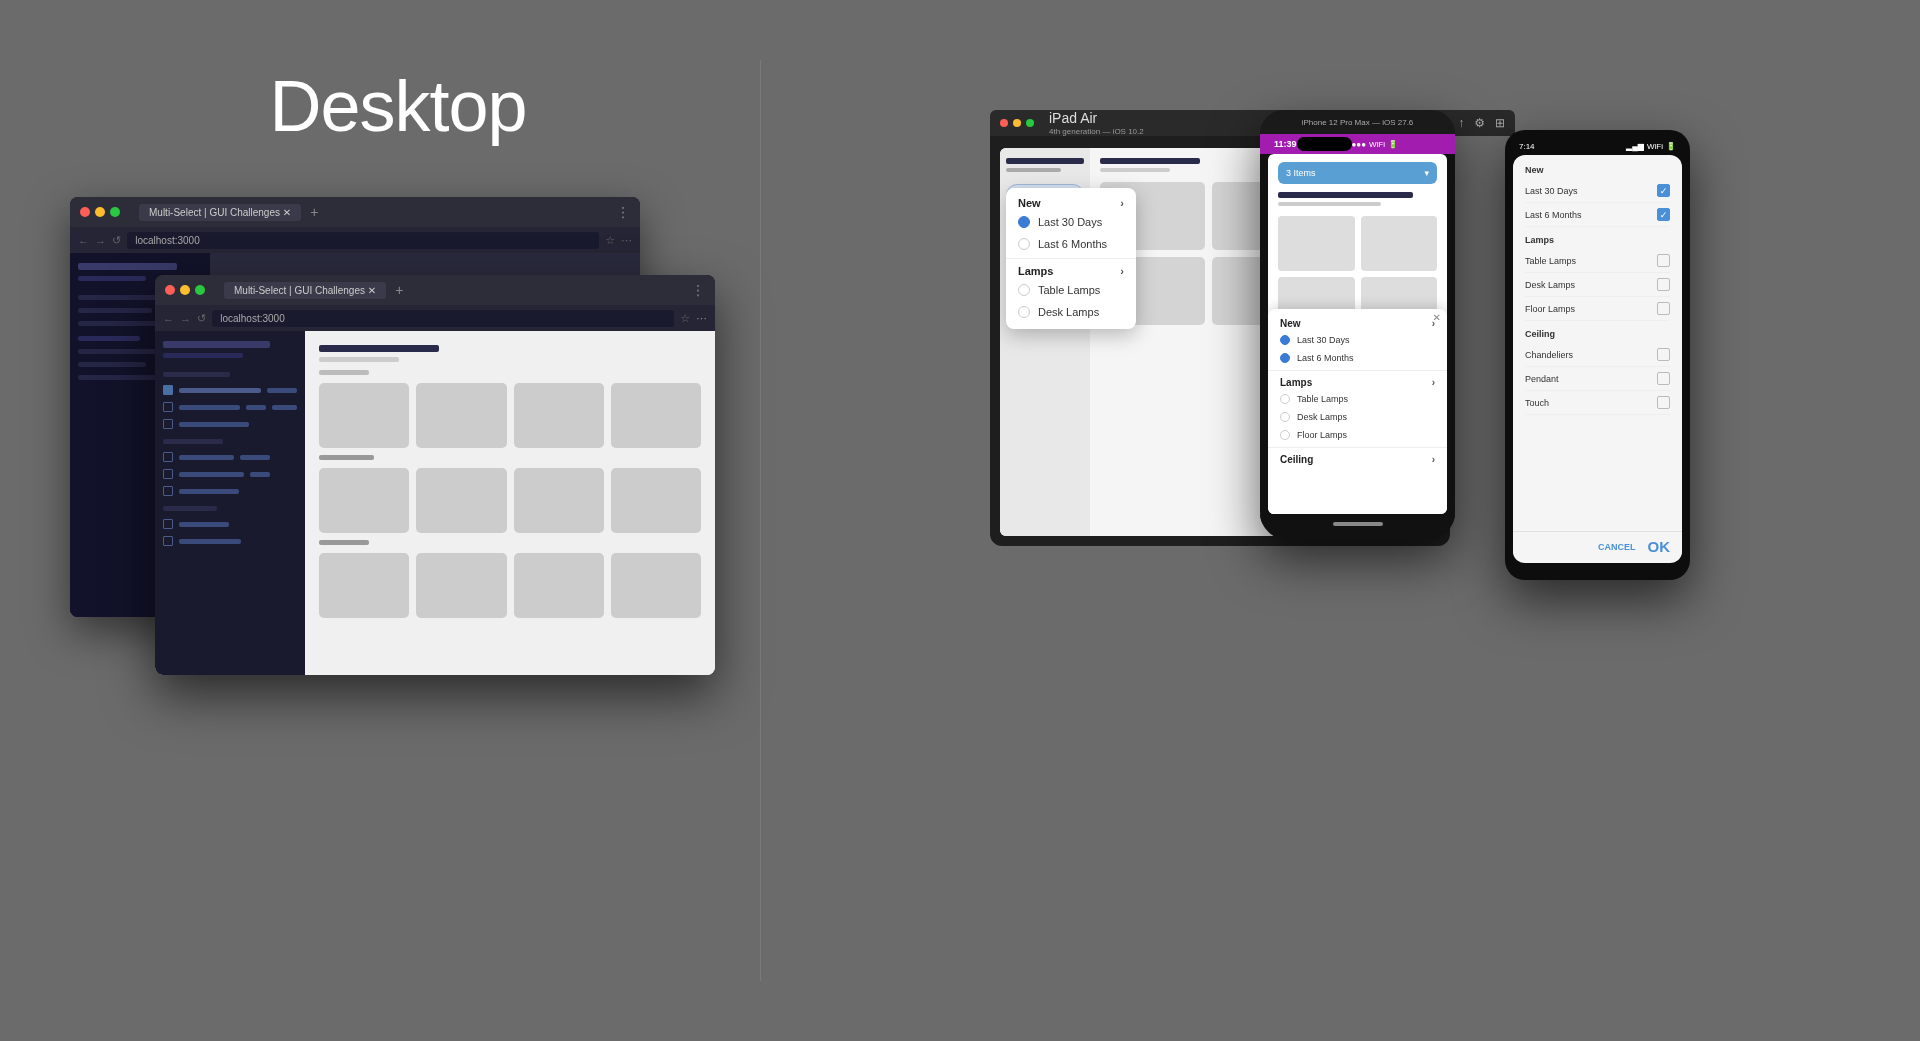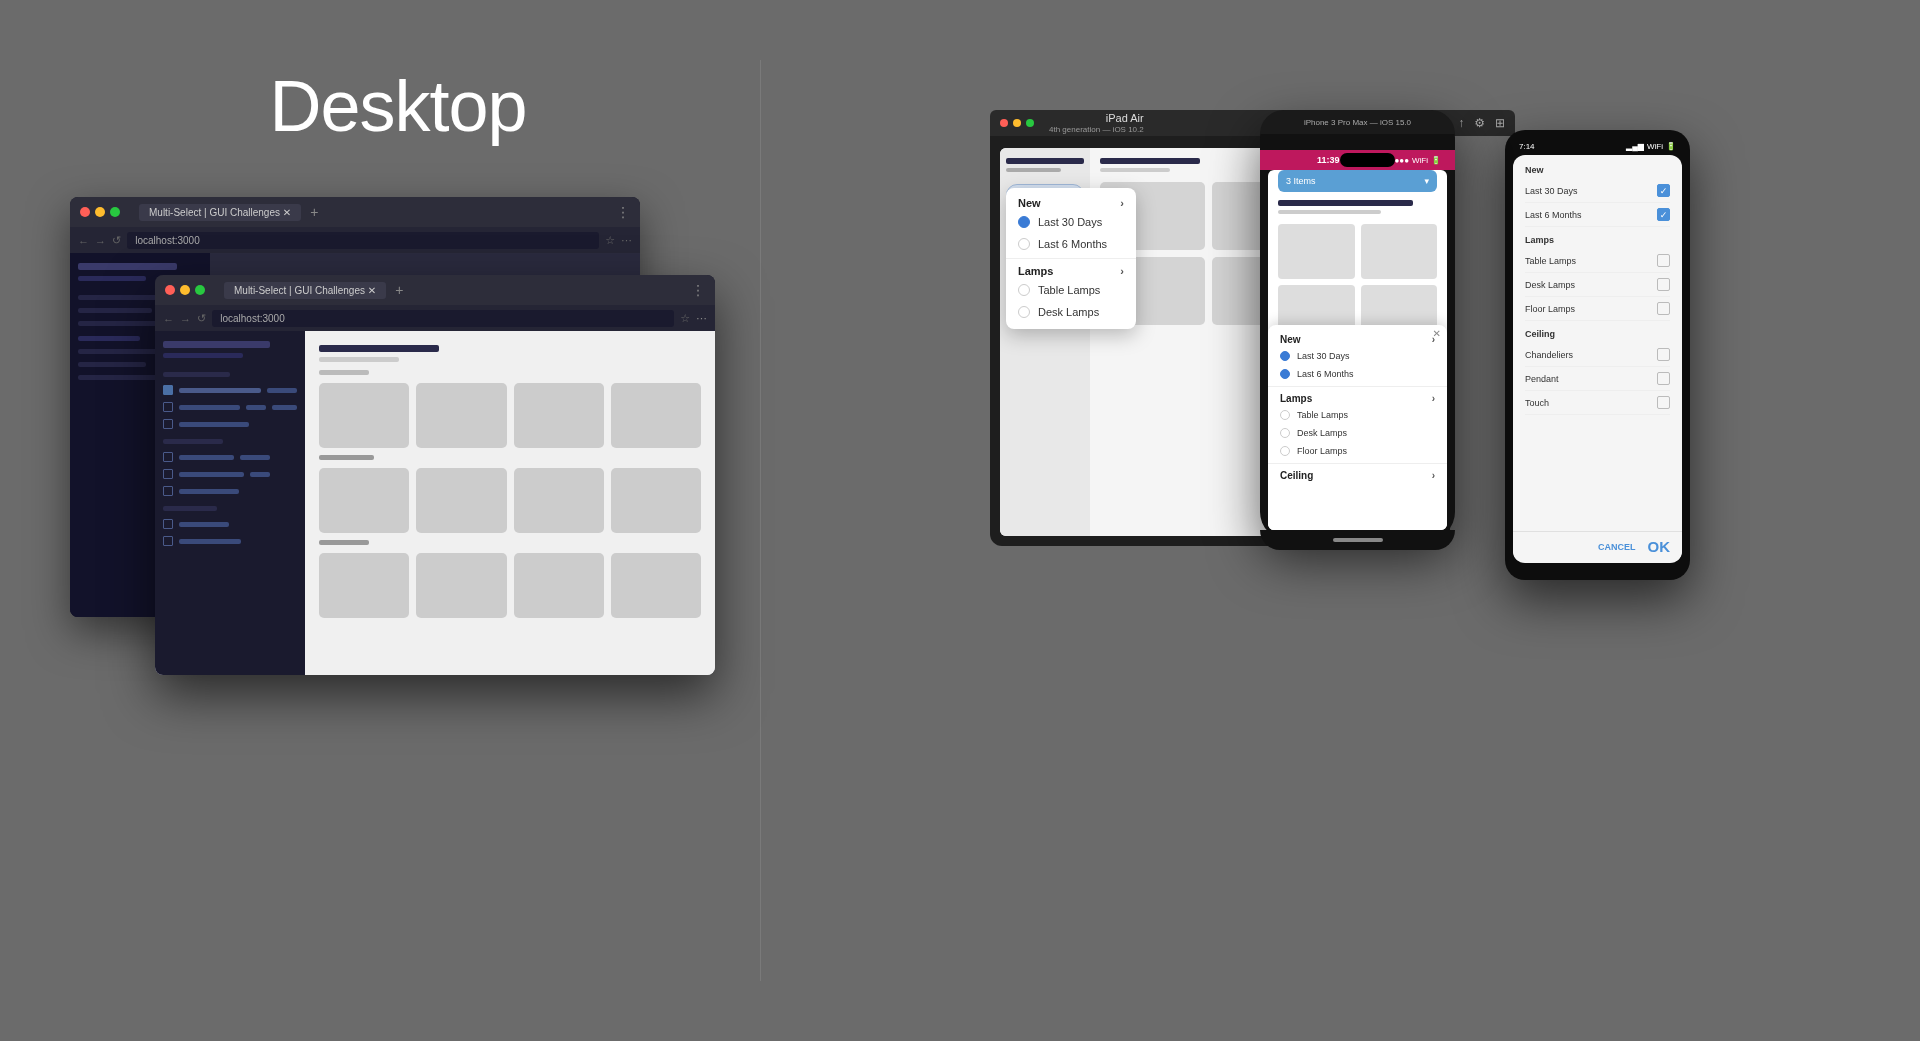--- a/index.html
+++ b/index.html
@@ -171,21 +171,21 @@
 
   <div style="position:relative; margin-top:45px; width:700px; height:500px;">
 
     <div style="position:absolute; top:0; left:0; right:175px; height:26px; background:#2a2a2a; border-radius:6px 6px 0 0; display:flex; align-items:center; padding:0 10px; gap:5px; z-index:8;">
       <div style="display:flex; gap:5px;">
         <div style="width:8px;height:8px;border-radius:50%;background:#ff5f57;"></div>
         <div style="width:8px;height:8px;border-radius:50%;background:#febc2e;"></div>
         <div style="width:8px;height:8px;border-radius:50%;background:#28c840;"></div>
       </div>
       <div style="display:flex; flex-direction:column; margin-left:10px;">
-        <span style="font-size:11px; color:#ddd; line-height:1.2;text-align:right;">iPad Air</span>
+        <span style="font-size:14px; color:#ddd; line-height:1.2;">iPad Air</span>
         <span style="font-size:8px; color:#999; line-height:1.2;">4th generation — iOS 10.2</span>
       </div>
       <div style="margin-left:auto; display:flex; gap:10px;">
         <span style="color:#aaa; font-size:12px;">⌂</span>
         <span style="color:#aaa; font-size:12px;">⊡</span>
         <span style="color:#aaa; font-size:12px;">↑</span>
         <span style="color:#aaa; font-size:12px;">⚙</span>
         <span style="color:#aaa; font-size:12px;">⊞</span>
       </div>
     </div>
@@ -249,35 +249,35 @@
             <span>Desk Lamps</span>
           </div>
         </div>
 
       </div>
     </div>
 
     <div style="position:absolute; top:0; left:270px; width:195px; height:430px; background:#111; border-radius:28px; padding:0; z-index:15; box-shadow:0 20px 50px rgba(0,0,0,0.6);">
 
       <div style="background:#1a1a1a; height:24px; border-radius:28px 28px 0 0; display:flex; align-items:center; justify-content:center;">
-        <span style="font-size:8px; color:#aaa;">iPhone 3 Pro Max — iOS 15.0</span>
-      </div>
-
-      <div style="background:#be185d; height:20px; display:flex; align-items:center; justify-content:flex-end; padding:0 14px;margin-top:16px;">
+        <span style="font-size:8px; color:#aaa;">iPhone 12 Pro Max — iOS 27.6</span>
+      </div>
+
+      <div style="background:#a21caf; height:20px; display:flex; align-items:center; justify-content:flex-start; padding:0 14px;">
         <span style="font-size:9px; color:#fff; font-weight:600;">11:39</span>
         <div style="background:#000; width:55px; height:14px; border-radius:7px;"></div>
         <div style="display:flex; gap:3px; align-items:center;">
           <span style="color:#fff; font-size:8px;">●●●</span>
           <span style="color:#fff; font-size:8px;">WiFi</span>
           <span style="color:#fff; font-size:8px;">🔋</span>
         </div>
       </div>
 
       <div style="background:#fff; margin:0 8px; border-radius:6px; height:360px; overflow:hidden; position:relative;">
-        <div style="padding:0 10px;">
+        <div style="padding:8px 10px;">
 
           <div style="background:#5a9fd4; border-radius:6px; height:22px; display:flex; align-items:center; padding:0 8px; margin-bottom:8px;">
             <span style="color:#fff; font-size:9px; flex:1;">3 Items</span>
             <span style="color:#fff; font-size:9px;">▾</span>
           </div>
 
           <div style="background:#2a2a4a; height:6px; border-radius:2px; width:85%; margin-bottom:4px;"></div>
           <div style="background:#ccc; height:4px; border-radius:2px; width:65%; margin-bottom:10px;"></div>
 
           <div style="display:grid; grid-template-columns:repeat(2,1fr); gap:6px;">

